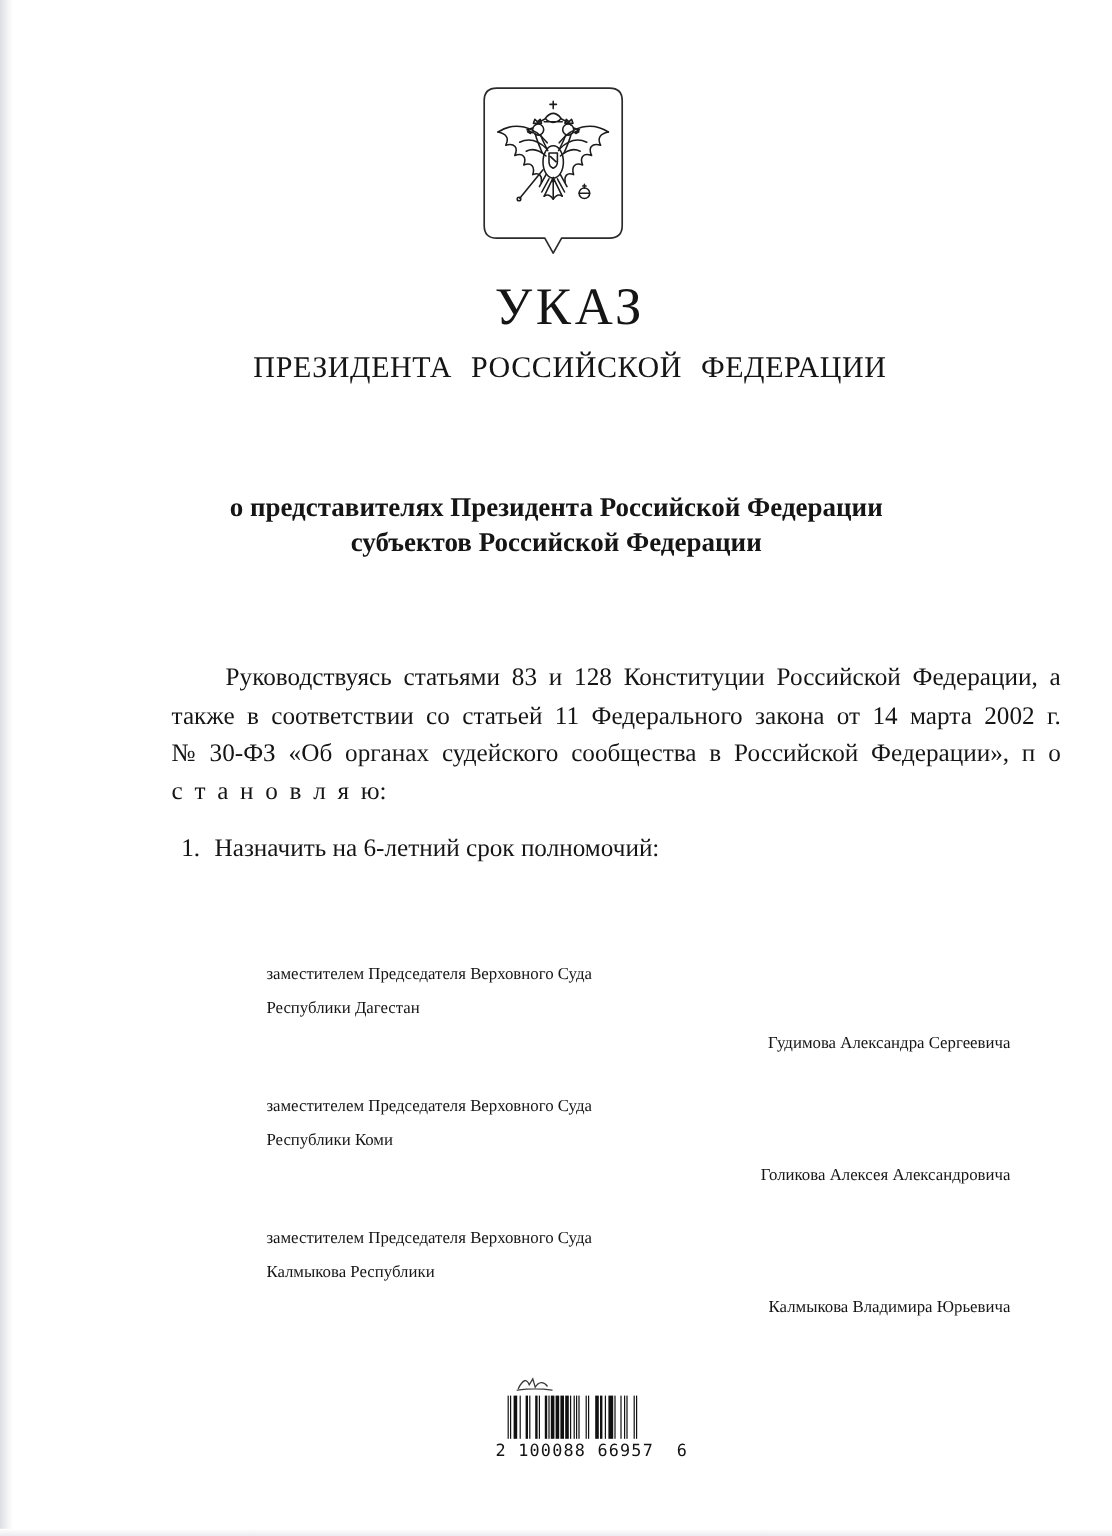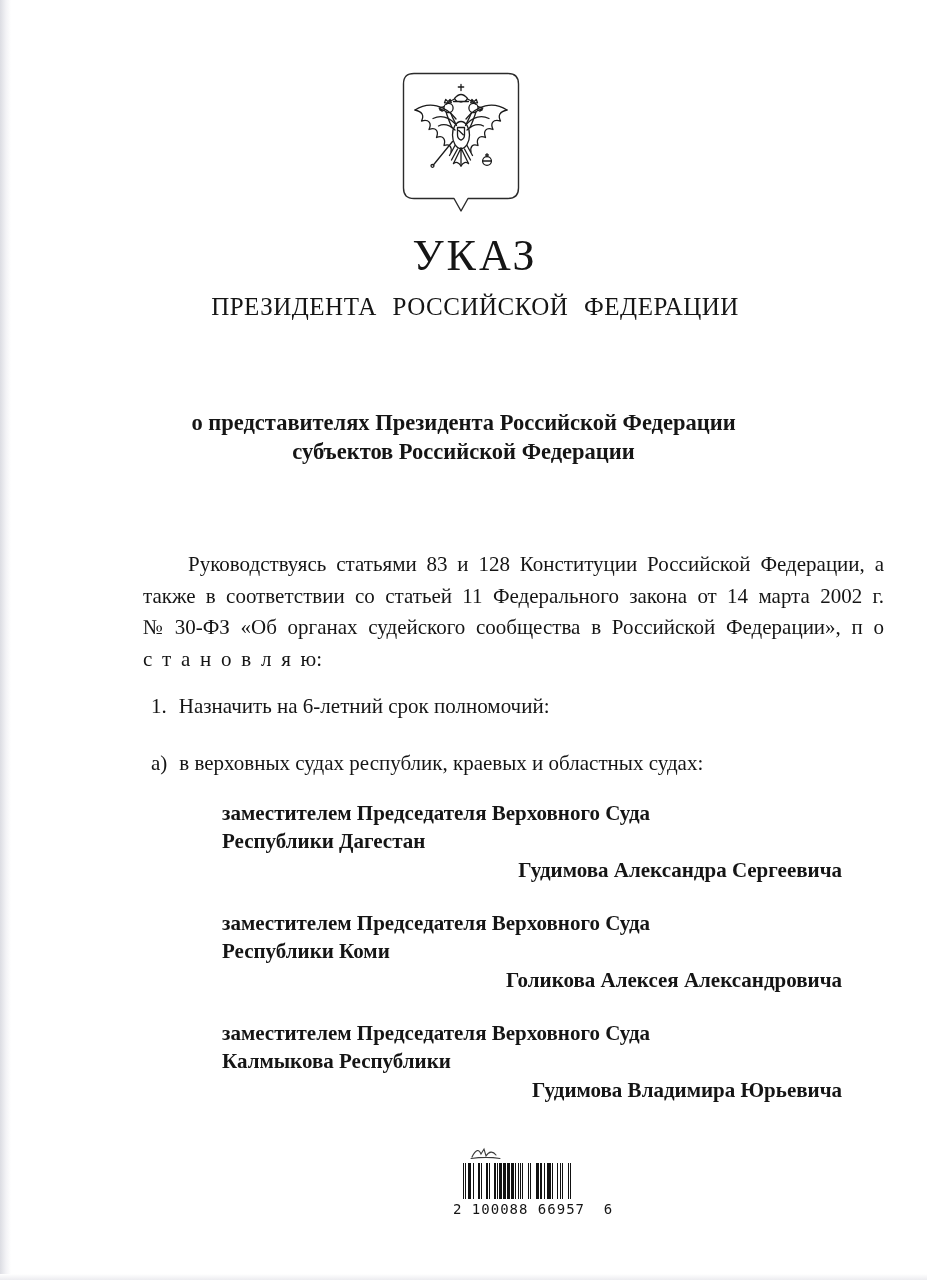--- a/index.html
+++ b/index.html
@@ -21,26 +21,26 @@
         font-size:44px;letter-spacing:3px;font-weight:400;}
   .issuer{position:absolute;top:293px;left:0;width:100%;text-align:center;
         font-size:25px;letter-spacing:.5px;word-spacing:9px;}
   .decree-title{position:absolute;top:409px;left:93px;width:741px;text-align:center;
         font-size:22.5px;font-weight:bold;line-height:28.8px;}
   .preamble{position:absolute;top:549px;left:101px;width:741px;
         font-size:21px;line-height:31.6px;text-align:justify;text-indent:45px;word-spacing:4.5px;margin-left:42px;}
   .list-item{position:absolute;left:151px;font-size:21px;}
   .li-1{top:694px;} .li-a{top:751px;}
   .list-item .marker{margin-right:12px;}
-  .appt{position:absolute;left:101px;width:741px;font-size:21px;line-height:28.4px;font-weight:bold;}
+  .appt{position:absolute;left:101px;width:741px;font-size:14px;line-height:28.4px;}
   .ap-0{top:799px;} .ap-1{top:909px;} .ap-2{top:1019px;}
   .appt .pos{margin-left:121px;}
   .appt .nm{margin-left:11px;text-align:right;}
 
-  .barcode{position:absolute;top:1147px;left:413px;width:128px;text-align:center;margin-left:40px;}
+  .barcode{position:absolute;top:1147px;left:413px;width:128px;text-align:center;}
   .mark{display:block;margin:0 auto 1px 16px;}
   .bars{display:flex;justify-content:center;height:36px;}
   .bars i{display:block;height:100%;}
   .bcnum{font-family:"DejaVu Sans Mono",monospace;font-size:14px;letter-spacing:1px;
         margin-top:2px;white-space:pre;color:#141414;}
 </style>
 </head>
 <body>
 
 <div class="page">
@@ -82,38 +82,35 @@
   <div class="decree-title">
     <div>о представителях Президента Российской Федерации</div>
     <div>субъектов Российской Федерации</div>
   </div>
 
   <div class="preamble">Руководствуясь статьями 83 и 128 Конституции Российской Федерации, а также в соответствии со статьей 11 Федерального закона от 14 марта 2002 г. № 30-ФЗ «Об органах судейского сообщества в Российской Федерации», п о с т а н о в л я ю:</div>
 
   <div class="list-item li-1">
     <span class="marker">1.</span><span>Назначить на 6-летний срок полномочий:</span>
   </div>
-  <div class="list-item li-a">
-    <span class="marker">а)</span><span>в верховных судах республик, краевых и областных судах:</span>
-  </div>
 
   <div class="appt ap-0">
     <div class="pos">заместителем Председателя Верховного Суда</div>
     <div class="pos">Республики Дагестан</div>
     <div class="nm">Гудимова Александра Сергеевича</div>
   </div>
   <div class="appt ap-1">
     <div class="pos">заместителем Председателя Верховного Суда</div>
     <div class="pos">Республики Коми</div>
     <div class="nm">Голикова Алексея Александровича</div>
   </div>
   <div class="appt ap-2">
     <div class="pos">заместителем Председателя Верховного Суда</div>
     <div class="pos">Калмыкова Республики</div>
-    <div class="nm">Гудимова Владимира Юрьевича</div>
+    <div class="nm">Калмыкова Владимира Юрьевича</div>
   </div>
 
   <div class="barcode">
     <svg class="mark" width="34" height="15" viewBox="0 0 34 15">
       <path d="M3 10 C7 2 10 2 12 7 L15 2 L17 9 C20 4 24 4 27 8 M2 11.5 C12 10 22 10 31 11.5" stroke="#3a3a3a" fill="none" stroke-width="1.1" stroke-linecap="round"></path>
     </svg>
     <div class="bars">
         <i style="width:1.15px;background:#111111"></i>
         <i style="width:1.15px;"></i>
         <i style="width:1.15px;background:#111111"></i>

